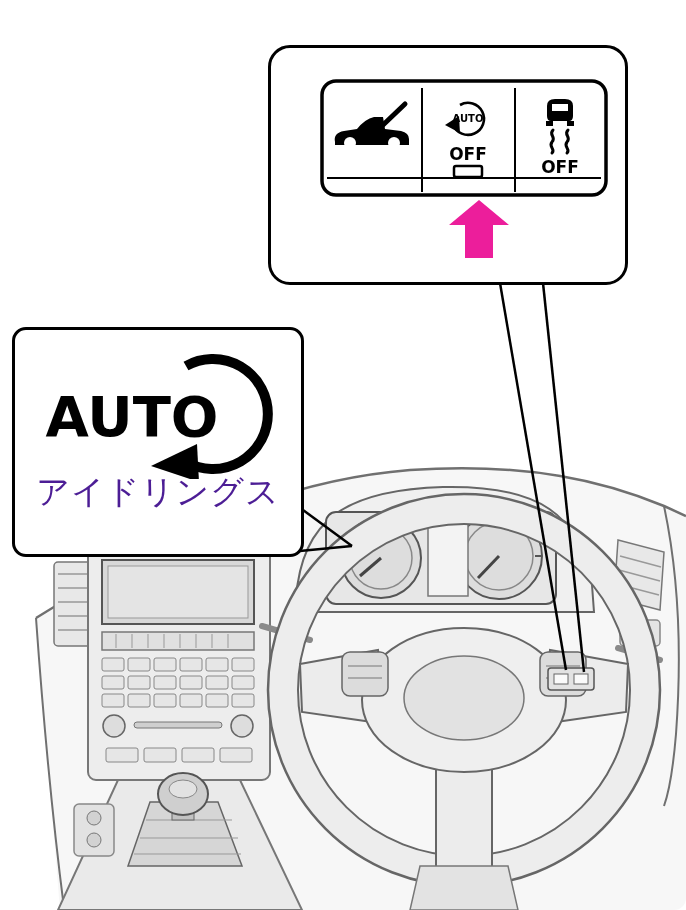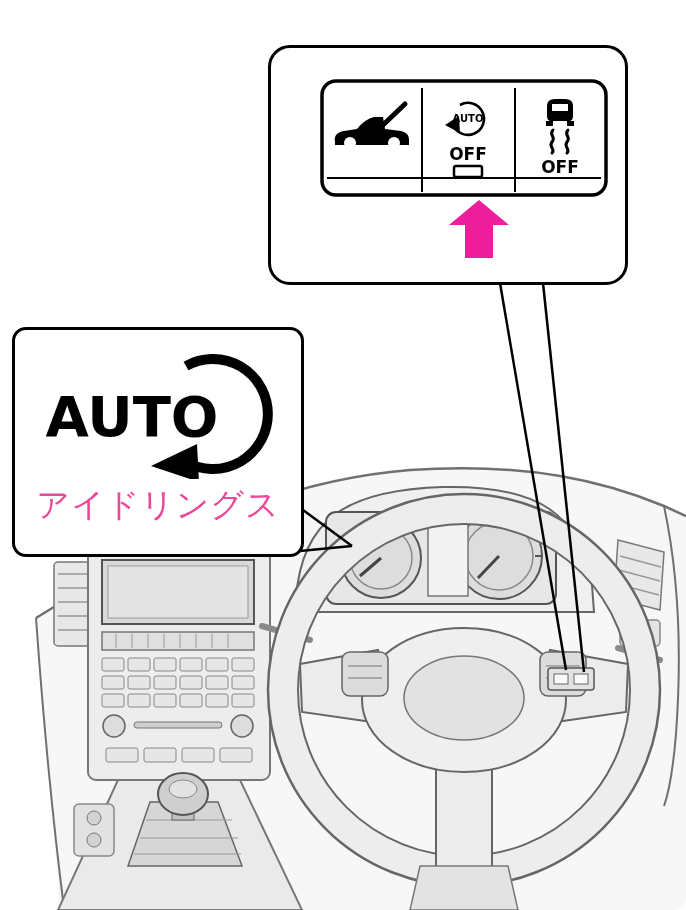--- a/index.html
+++ b/index.html
@@ -5,22 +5,22 @@
   * { margin:0; padding:0; box-sizing:border-box; }
   html,body { background:#ffffff; font-family:"DejaVu Sans","Liberation Sans",sans-serif; }
   .canvas { position:relative; width:686px; height:910px; background:#ffffff; overflow:hidden;border-radius:12px; }
   .art { position:absolute; left:0; top:0; z-index:1; }
   .callout { position:absolute; background:#ffffff; border:3.5px solid #000; z-index:2; }
   .callout-top { left:268px; top:45px; width:360px; height:240px; border-radius:22px; }
   .callout-left { left:12px; top:327px; width:292px; height:230px; border-radius:14px; }
   .panel-svg { position:absolute; left:48px; top:30px; }
   .up-arrow-svg { position:absolute; left:170px; top:150px; }
   .auto-logo-svg { position:absolute; left:22px; top:14px; }
-  .caption { position:absolute; left:0; right:0; top:154px; text-align:center;
-             font-size:33px; line-height:1.3; color:#ec4899; letter-spacing:1px;font-family:Liberation Serif, serif; }
+  .caption { position:absolute; left:0; right:0; top:141px; text-align:center;
+             font-size:33px; line-height:1.3; color:#4c1d95; letter-spacing:1px;font-family:Liberation Serif, serif; }
   .svgtxt { font-family:"DejaVu Sans","Liberation Sans",sans-serif; }
 </style>
 </head>
 <body>
 
 <div class="canvas">
 
   <svg class="art" width="686" height="910" viewBox="0 0 686 910">
 
     <path d="M 36,618 C 150,548 260,482 410,470 C 530,462 606,482 664,506 L 686,516 L 686,910 L 60,910 Z" fill="#f7f7f7" stroke="none"></path>

